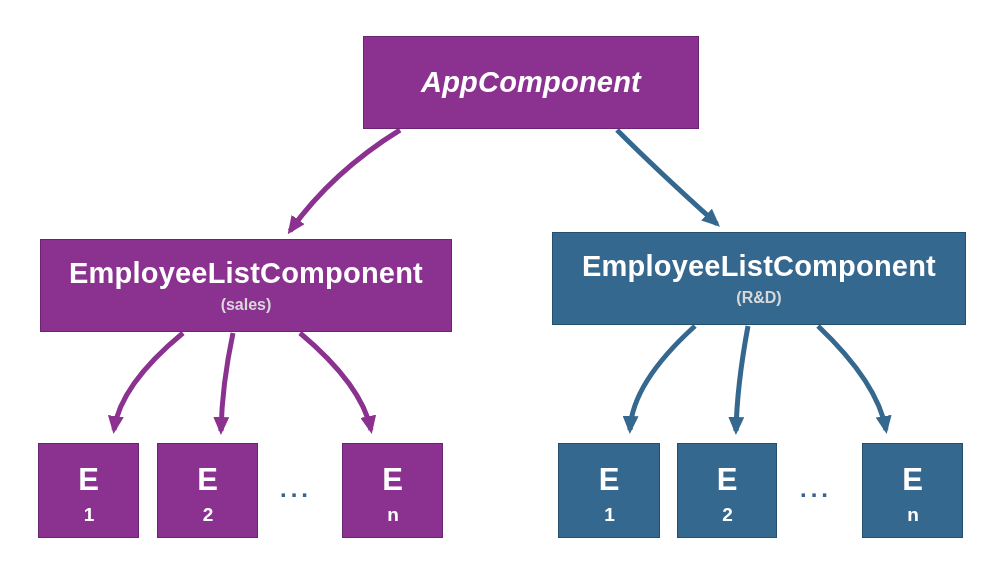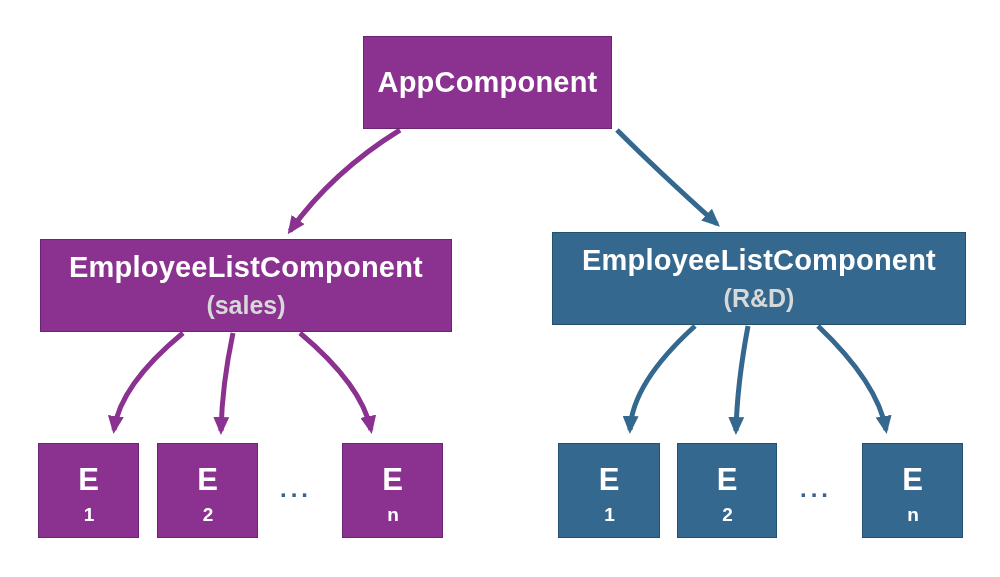--- a/index.html
+++ b/index.html
@@ -40,25 +40,25 @@
     background: #35688F;
     border: 1px solid #23506F;
   }
   .node .title {
     font-weight: bold;
     font-size: 29px;
     letter-spacing: 0.2px;
   }
   .node .subtitle {
     font-weight: bold;
-    font-size: 25px;
+    font-size: 16px;
     color: #D8D8D8;
     margin-top: 6px;
   }
-  .node-app      { left: 363px; top: 36px;  width: 249px; height: 93px; }
+  .node-app      { left: 363px; top: 36px;  width: 336px; height: 93px; font-style: italic; }
   .node-sales    { left: 40px;  top: 239px; width: 412px; height: 93px; }
   .node-rnd      { left: 552px; top: 232px; width: 414px; height: 93px; }
 
   .leaf {
     position: absolute;
     top: 443px;
     width: 101px;
     height: 95px;
     display: flex;
     align-items: center;

